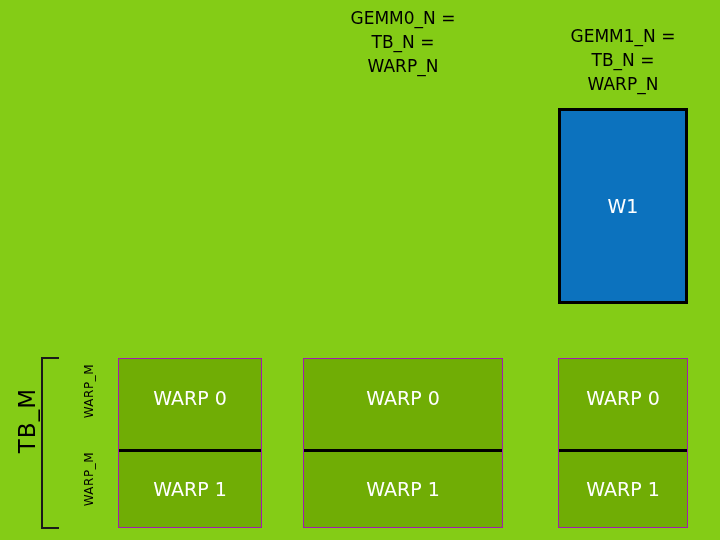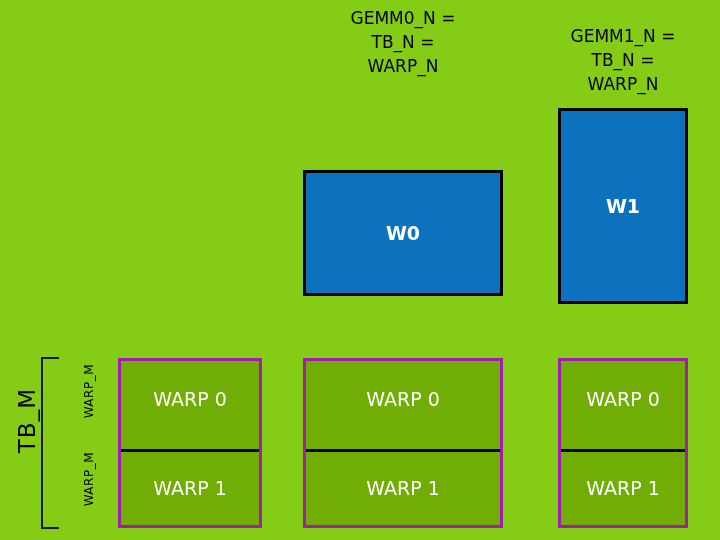--- a/index.html
+++ b/index.html
@@ -33,27 +33,27 @@
     position: absolute;
     box-sizing: border-box;
     border: 3px solid #000000;
     display: flex;
     align-items: center;
     justify-content: center;
     color: #ffffff;
     font-size: 19px;
     font-weight: 400;
   }
-  .blue { background: #0c72be; font-weight: bold; }
+  .blue { background: #0c72be; }
 
   
   .tb-col {
     position: absolute;
     box-sizing: border-box;
-    border: 3px solid #a21caf;
+    border: 1px solid #a21caf;
     display: flex;
     flex-direction: column;
     background: #70ad05;
     gap: 12px;
   }
   .warp-cell {
     flex: 1 1 50%;
     display: flex;
     align-items: center;
     justify-content: center;
@@ -100,23 +100,20 @@
 <div id="stage">
 
   <div class="col-caption" style="left:303px; top:6px; width:200px;">GEMM0_N =
 TB_N =
 WARP_N</div>
 
   <div class="col-caption" style="left:548px; top:24px; width:150px;">GEMM1_N =
 TB_N =
 WARP_N</div>
 
-  <div class="block blue" style="left:303px; top:170px; width:200px; height:126px;">
-    <span>W0</span>
-  </div>
 
   <div class="block blue" style="left:558px; top:108px; width:130px; height:196px;">
     <span>W1</span>
   </div>
 
   <div class="brace" style="left:41px; top:357px; width:18px; height:172px;"></div>
 
   <div class="tbm-label" style="left:14px; top:388px;">TB_M</div>
 
   <div class="warpm-label" style="left:82px; top:364px;">WARP_M</div>

